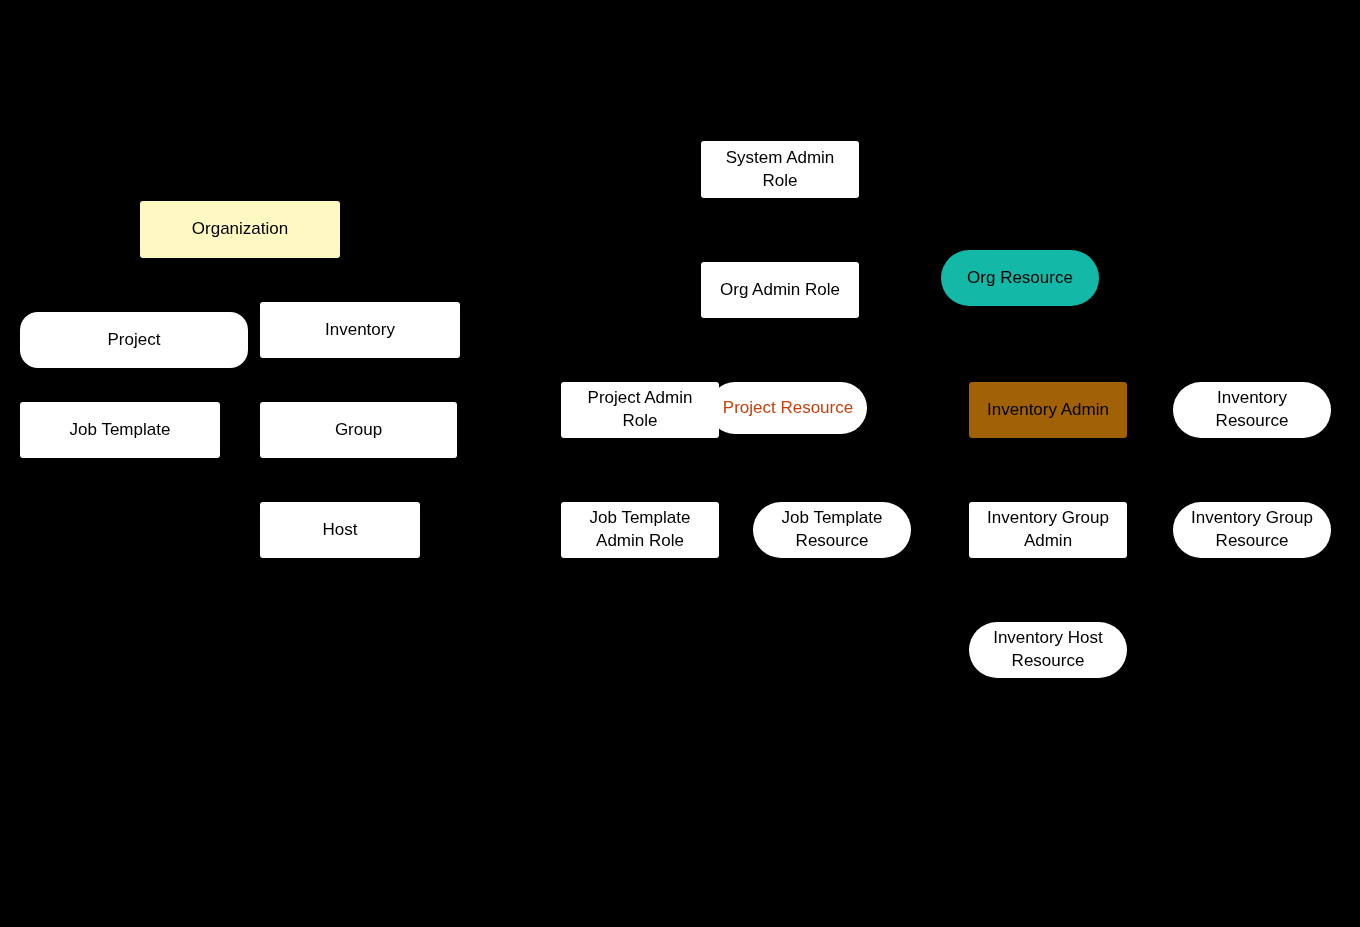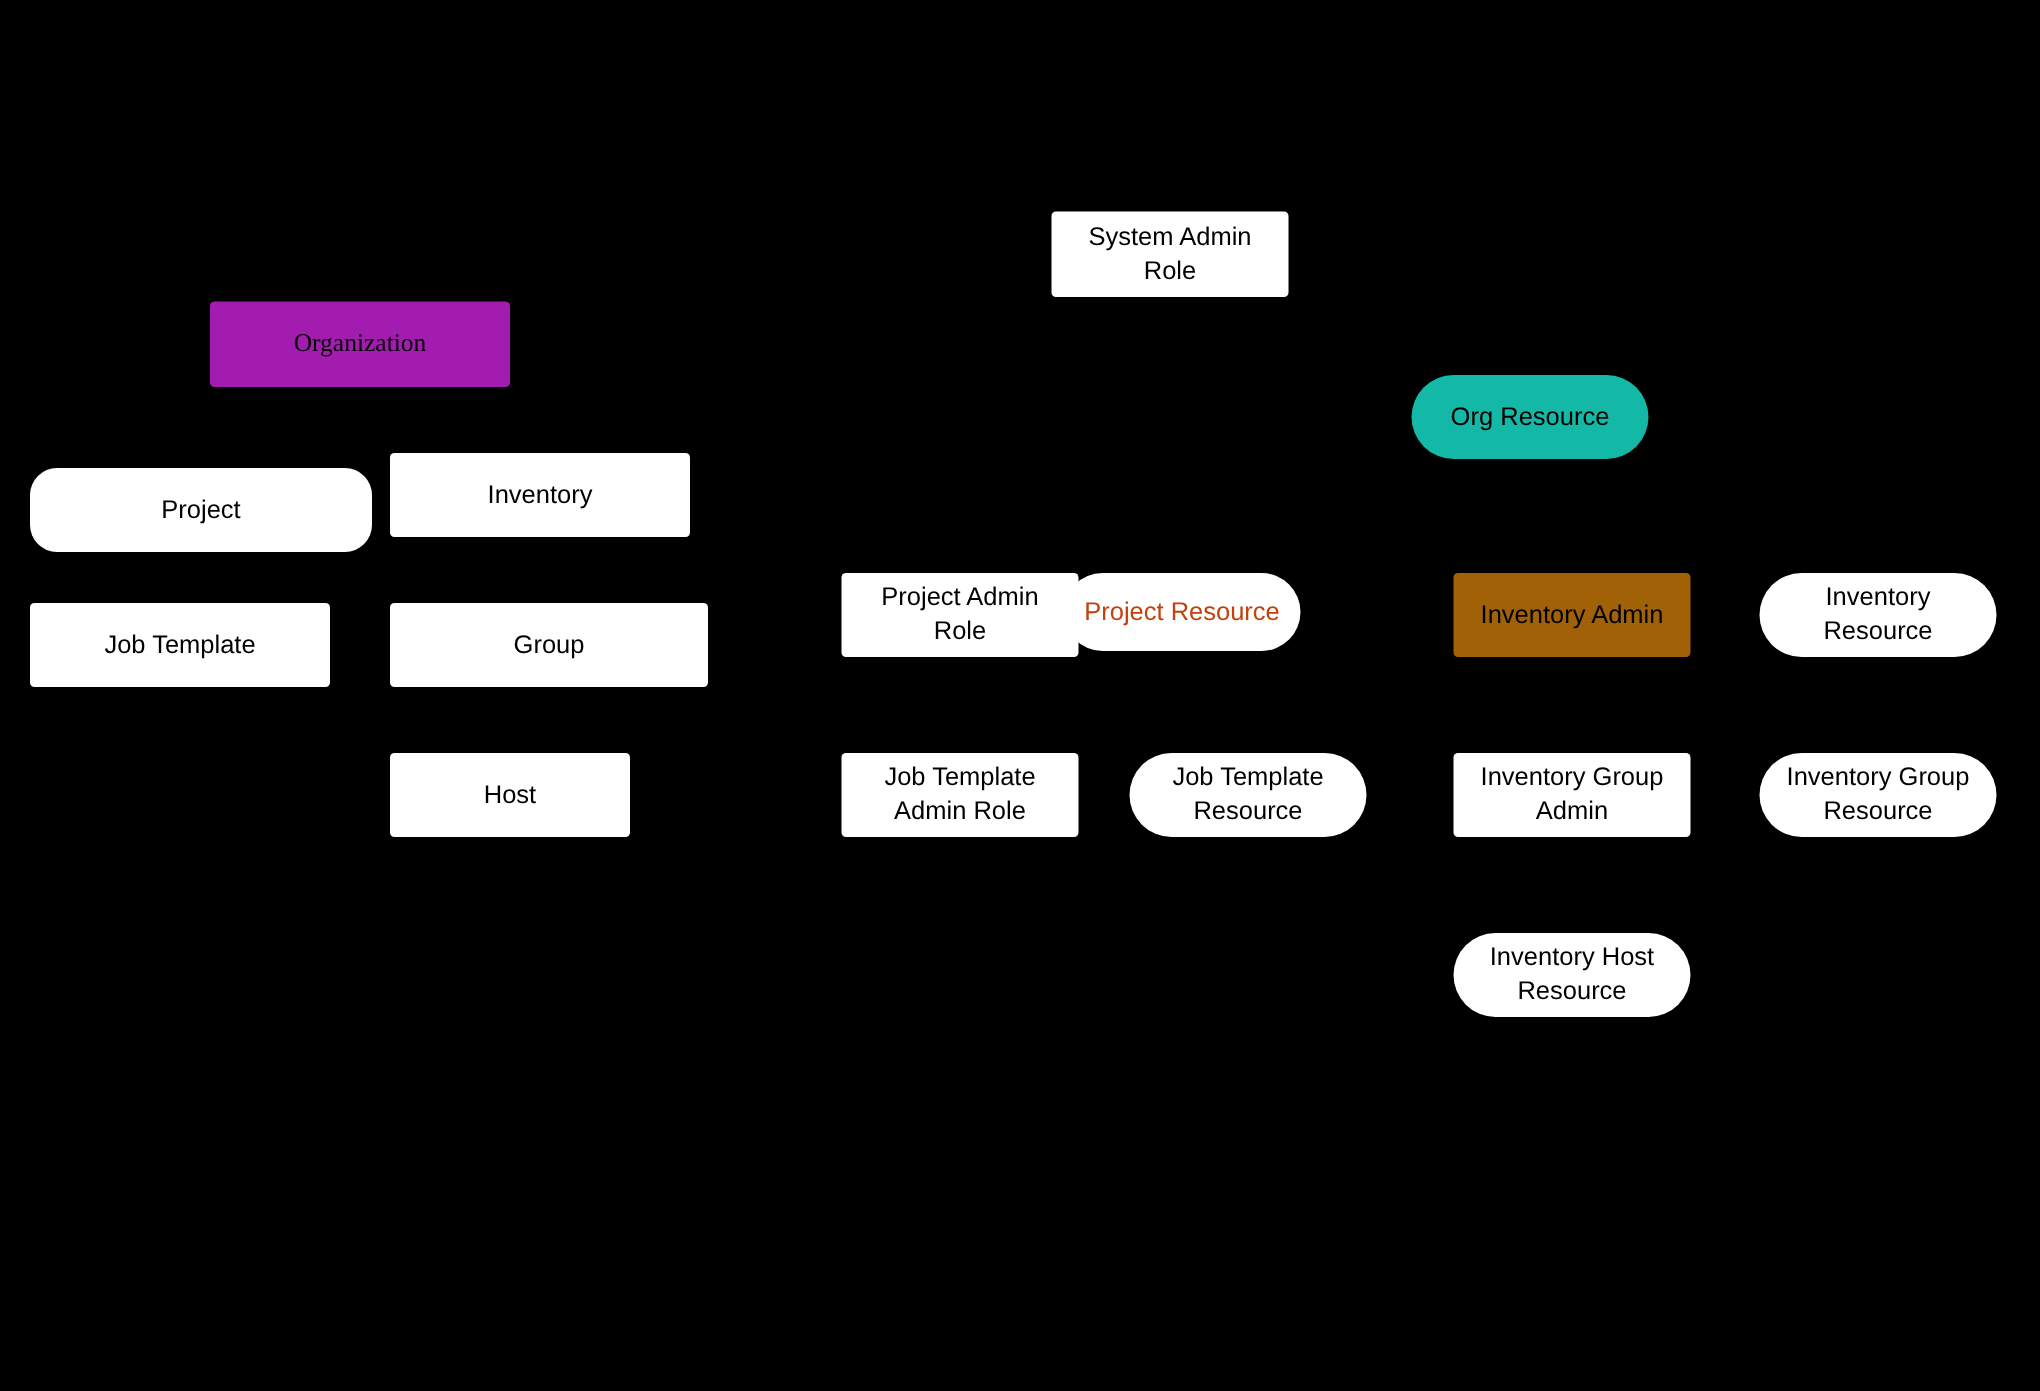--- a/index.html
+++ b/index.html
@@ -40,28 +40,29 @@
     border-radius: 3px;
   }
   .node.pill {
     border-radius: 999px;
   }
 </style>
 </head>
 <body>
 
 <div id="canvas" style="background: rgb(0, 0, 0);">
-    <div class="node rect" style="left: 140px; top: 201px; width: 200px; height: 57px; background: #a21caf; color: rgb(0, 0, 0); font-family: Liberation Serif, serif;">Organization</div>
+    <div class="node rect" style="left: 140px; top: 201px; width: 200px; height: 57px; background: #fef9c3; color: rgb(0, 0, 0);">Organization</div>
     <div class="node rect" style="left: 20px; top: 312px; width: 228px; height: 56px; background: rgb(255, 255, 255); color: rgb(0, 0, 0); border-radius: 18px;">Project</div>
     <div class="node rect" style="left: 260px; top: 302px; width: 200px; height: 56px; background: rgb(255, 255, 255); color: rgb(0, 0, 0);">Inventory</div>
     <div class="node rect" style="left: 20px; top: 402px; width: 200px; height: 56px; background: rgb(255, 255, 255); color: rgb(0, 0, 0);">Job Template</div>
-    <div class="node rect" style="left: 260px; top: 402px; width: 212px; height: 56px; background: rgb(255, 255, 255); color: rgb(0, 0, 0);">Group</div>
+    <div class="node rect" style="left: 260px; top: 402px; width: 197px; height: 56px; background: rgb(255, 255, 255); color: rgb(0, 0, 0);">Group</div>
     <div class="node rect" style="left: 260px; top: 502px; width: 160px; height: 56px; background: rgb(255, 255, 255); color: rgb(0, 0, 0);">Host</div>
     <div class="node rect" style="left: 701px; top: 141px; width: 158px; height: 57px; background: rgb(255, 255, 255); color: rgb(0, 0, 0);">System Admin
 Role</div>
+    <div class="node rect" style="left: 701px; top: 262px; width: 158px; height: 56px; background: rgb(255, 255, 255); color: rgb(0, 0, 0);">Org Admin Role</div>
     <div class="node pill" style="left: 941px; top: 250px; width: 158px; height: 56px; background: #14b8a6; color: rgb(0, 0, 0);">Org Resource</div>
     <div class="node rect" style="left: 561px; top: 382px; width: 158px; height: 56px; background: rgb(255, 255, 255); color: rgb(0, 0, 0);">Project Admin
 Role</div>
     <div class="node pill" style="left: 709px; top: 382px; width: 158px; height: 52px; background: rgb(255, 255, 255); color: #c2410c;">Project Resource</div>
     <div class="node rect" style="left: 969px; top: 382px; width: 158px; height: 56px; background: #a16207; color: rgb(0, 0, 0);">Inventory Admin</div>
     <div class="node pill" style="left: 1173px; top: 382px; width: 158px; height: 56px; background: rgb(255, 255, 255); color: rgb(0, 0, 0);">Inventory
 Resource</div>
     <div class="node rect" style="left: 561px; top: 502px; width: 158px; height: 56px; background: rgb(255, 255, 255); color: rgb(0, 0, 0);">Job Template
 Admin Role</div>
     <div class="node pill" style="left: 753px; top: 502px; width: 158px; height: 56px; background: rgb(255, 255, 255); color: rgb(0, 0, 0);">Job Template

